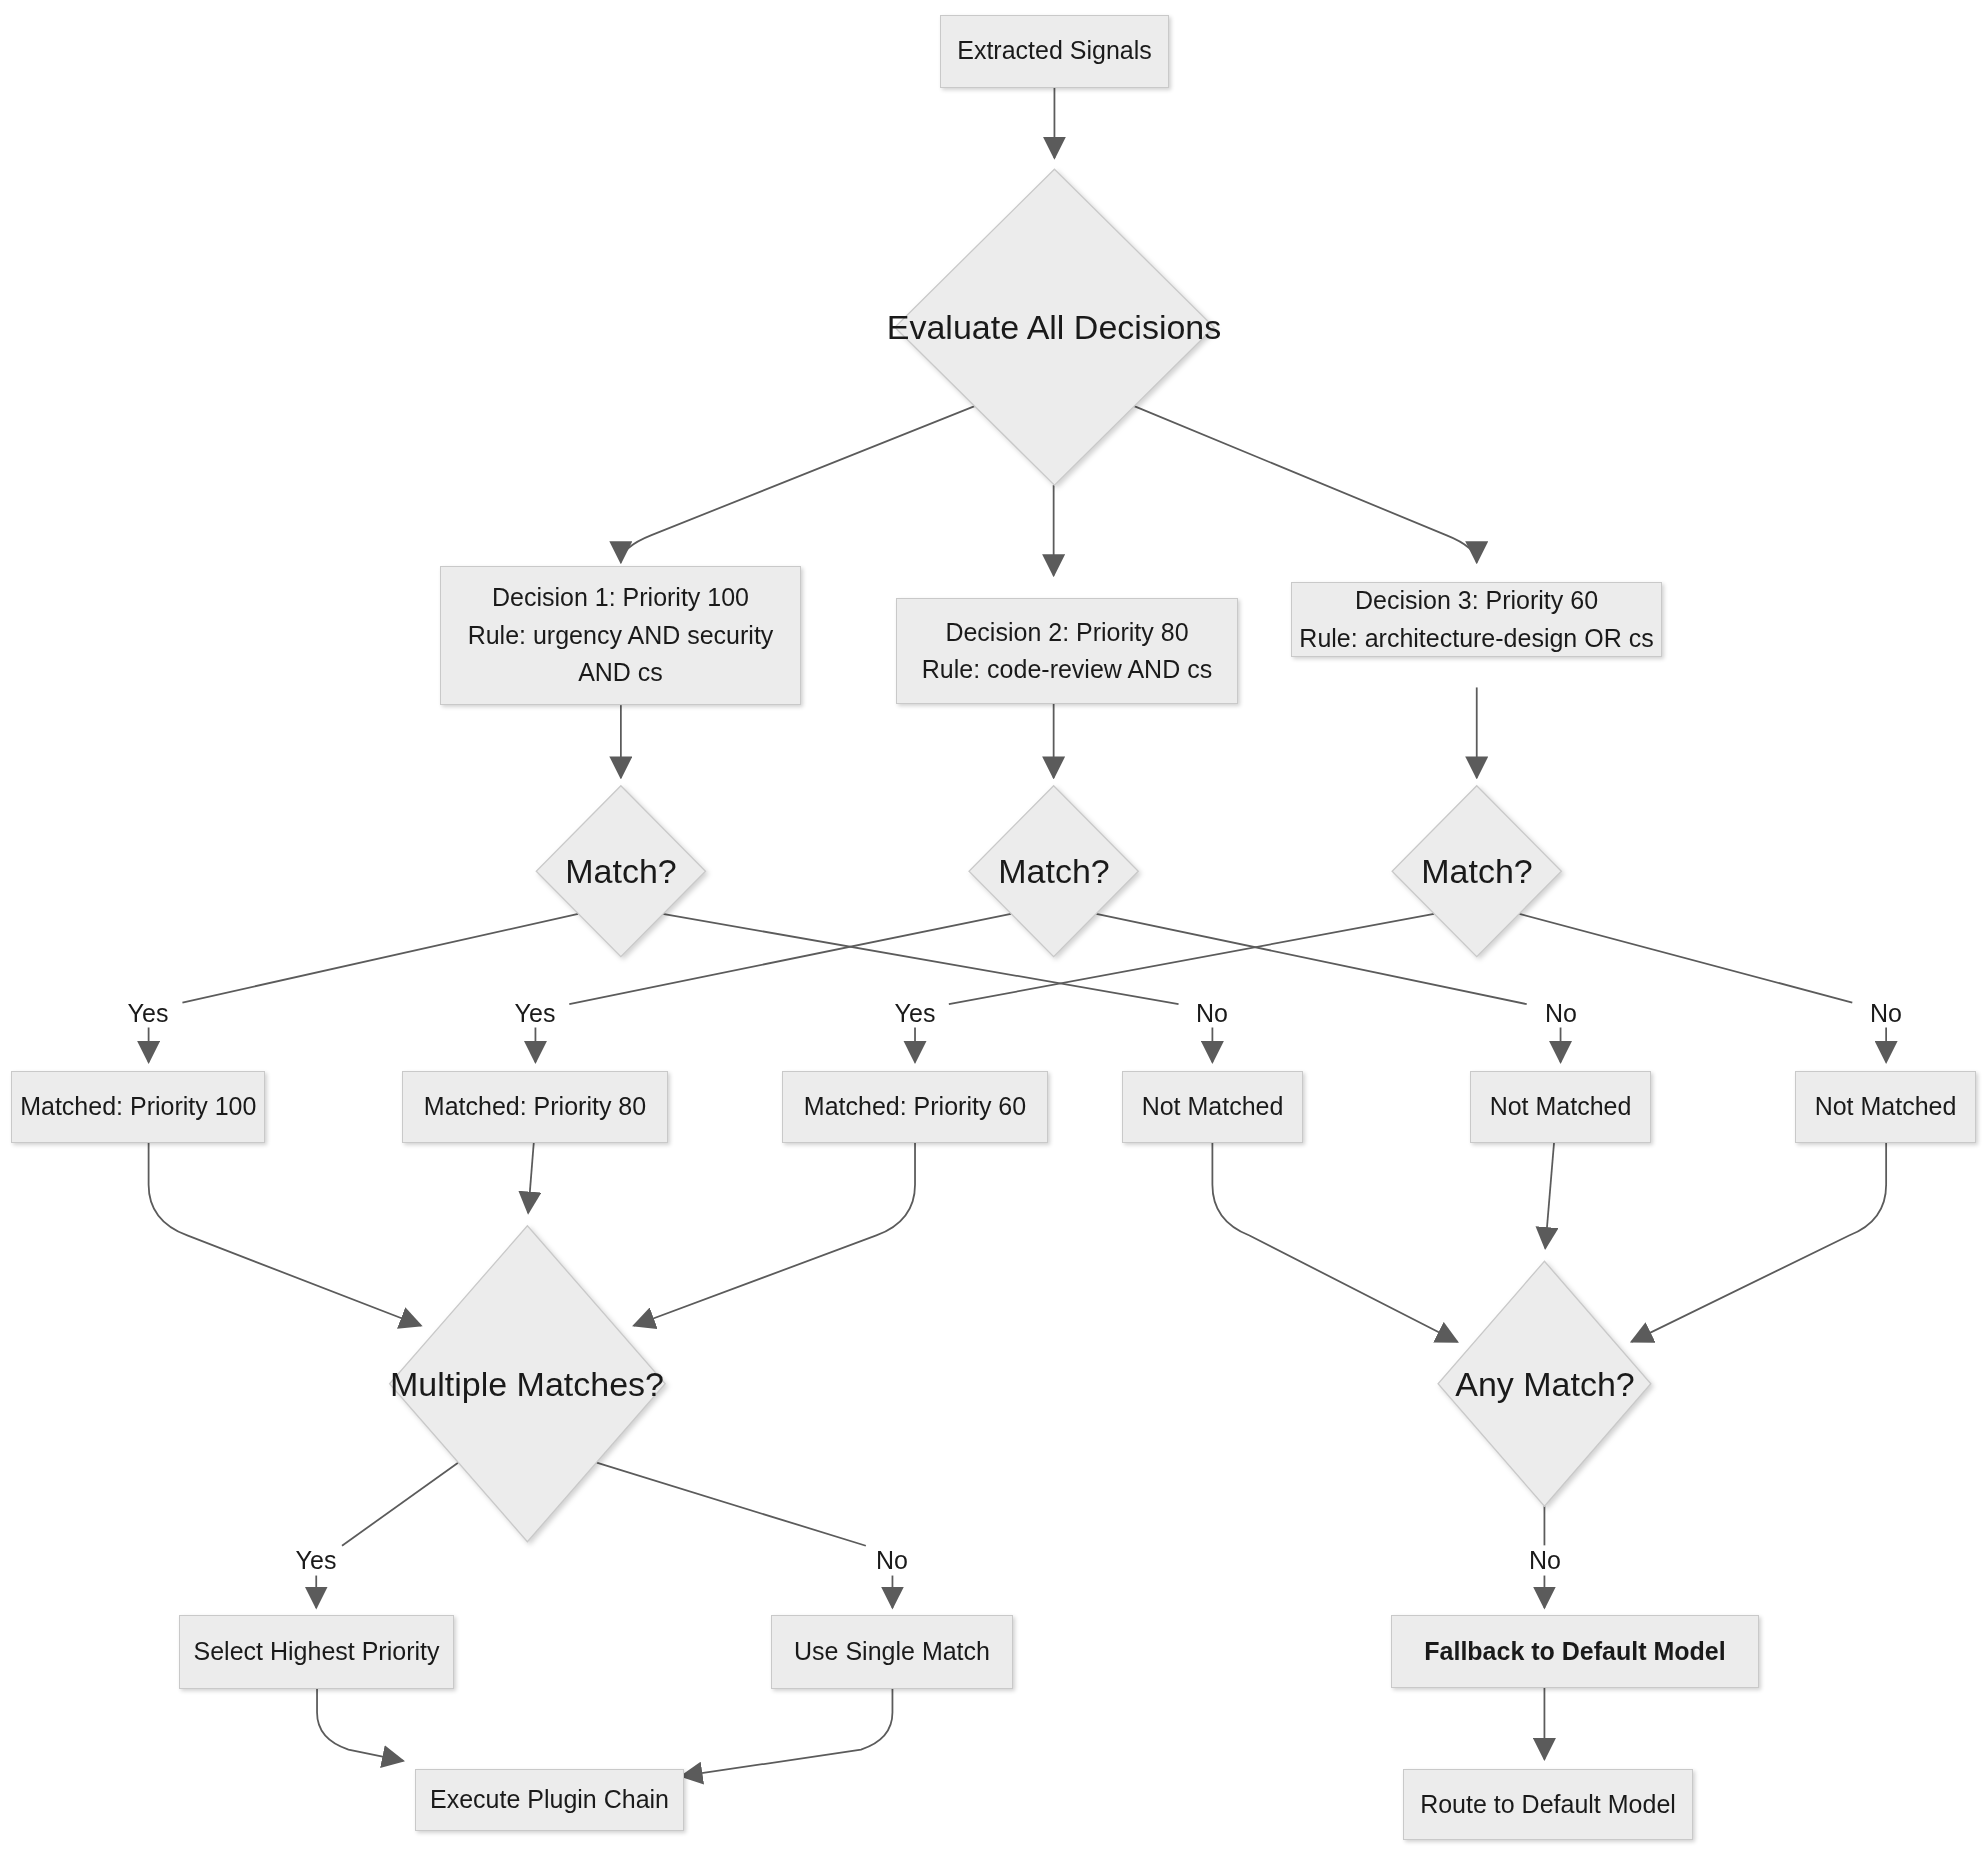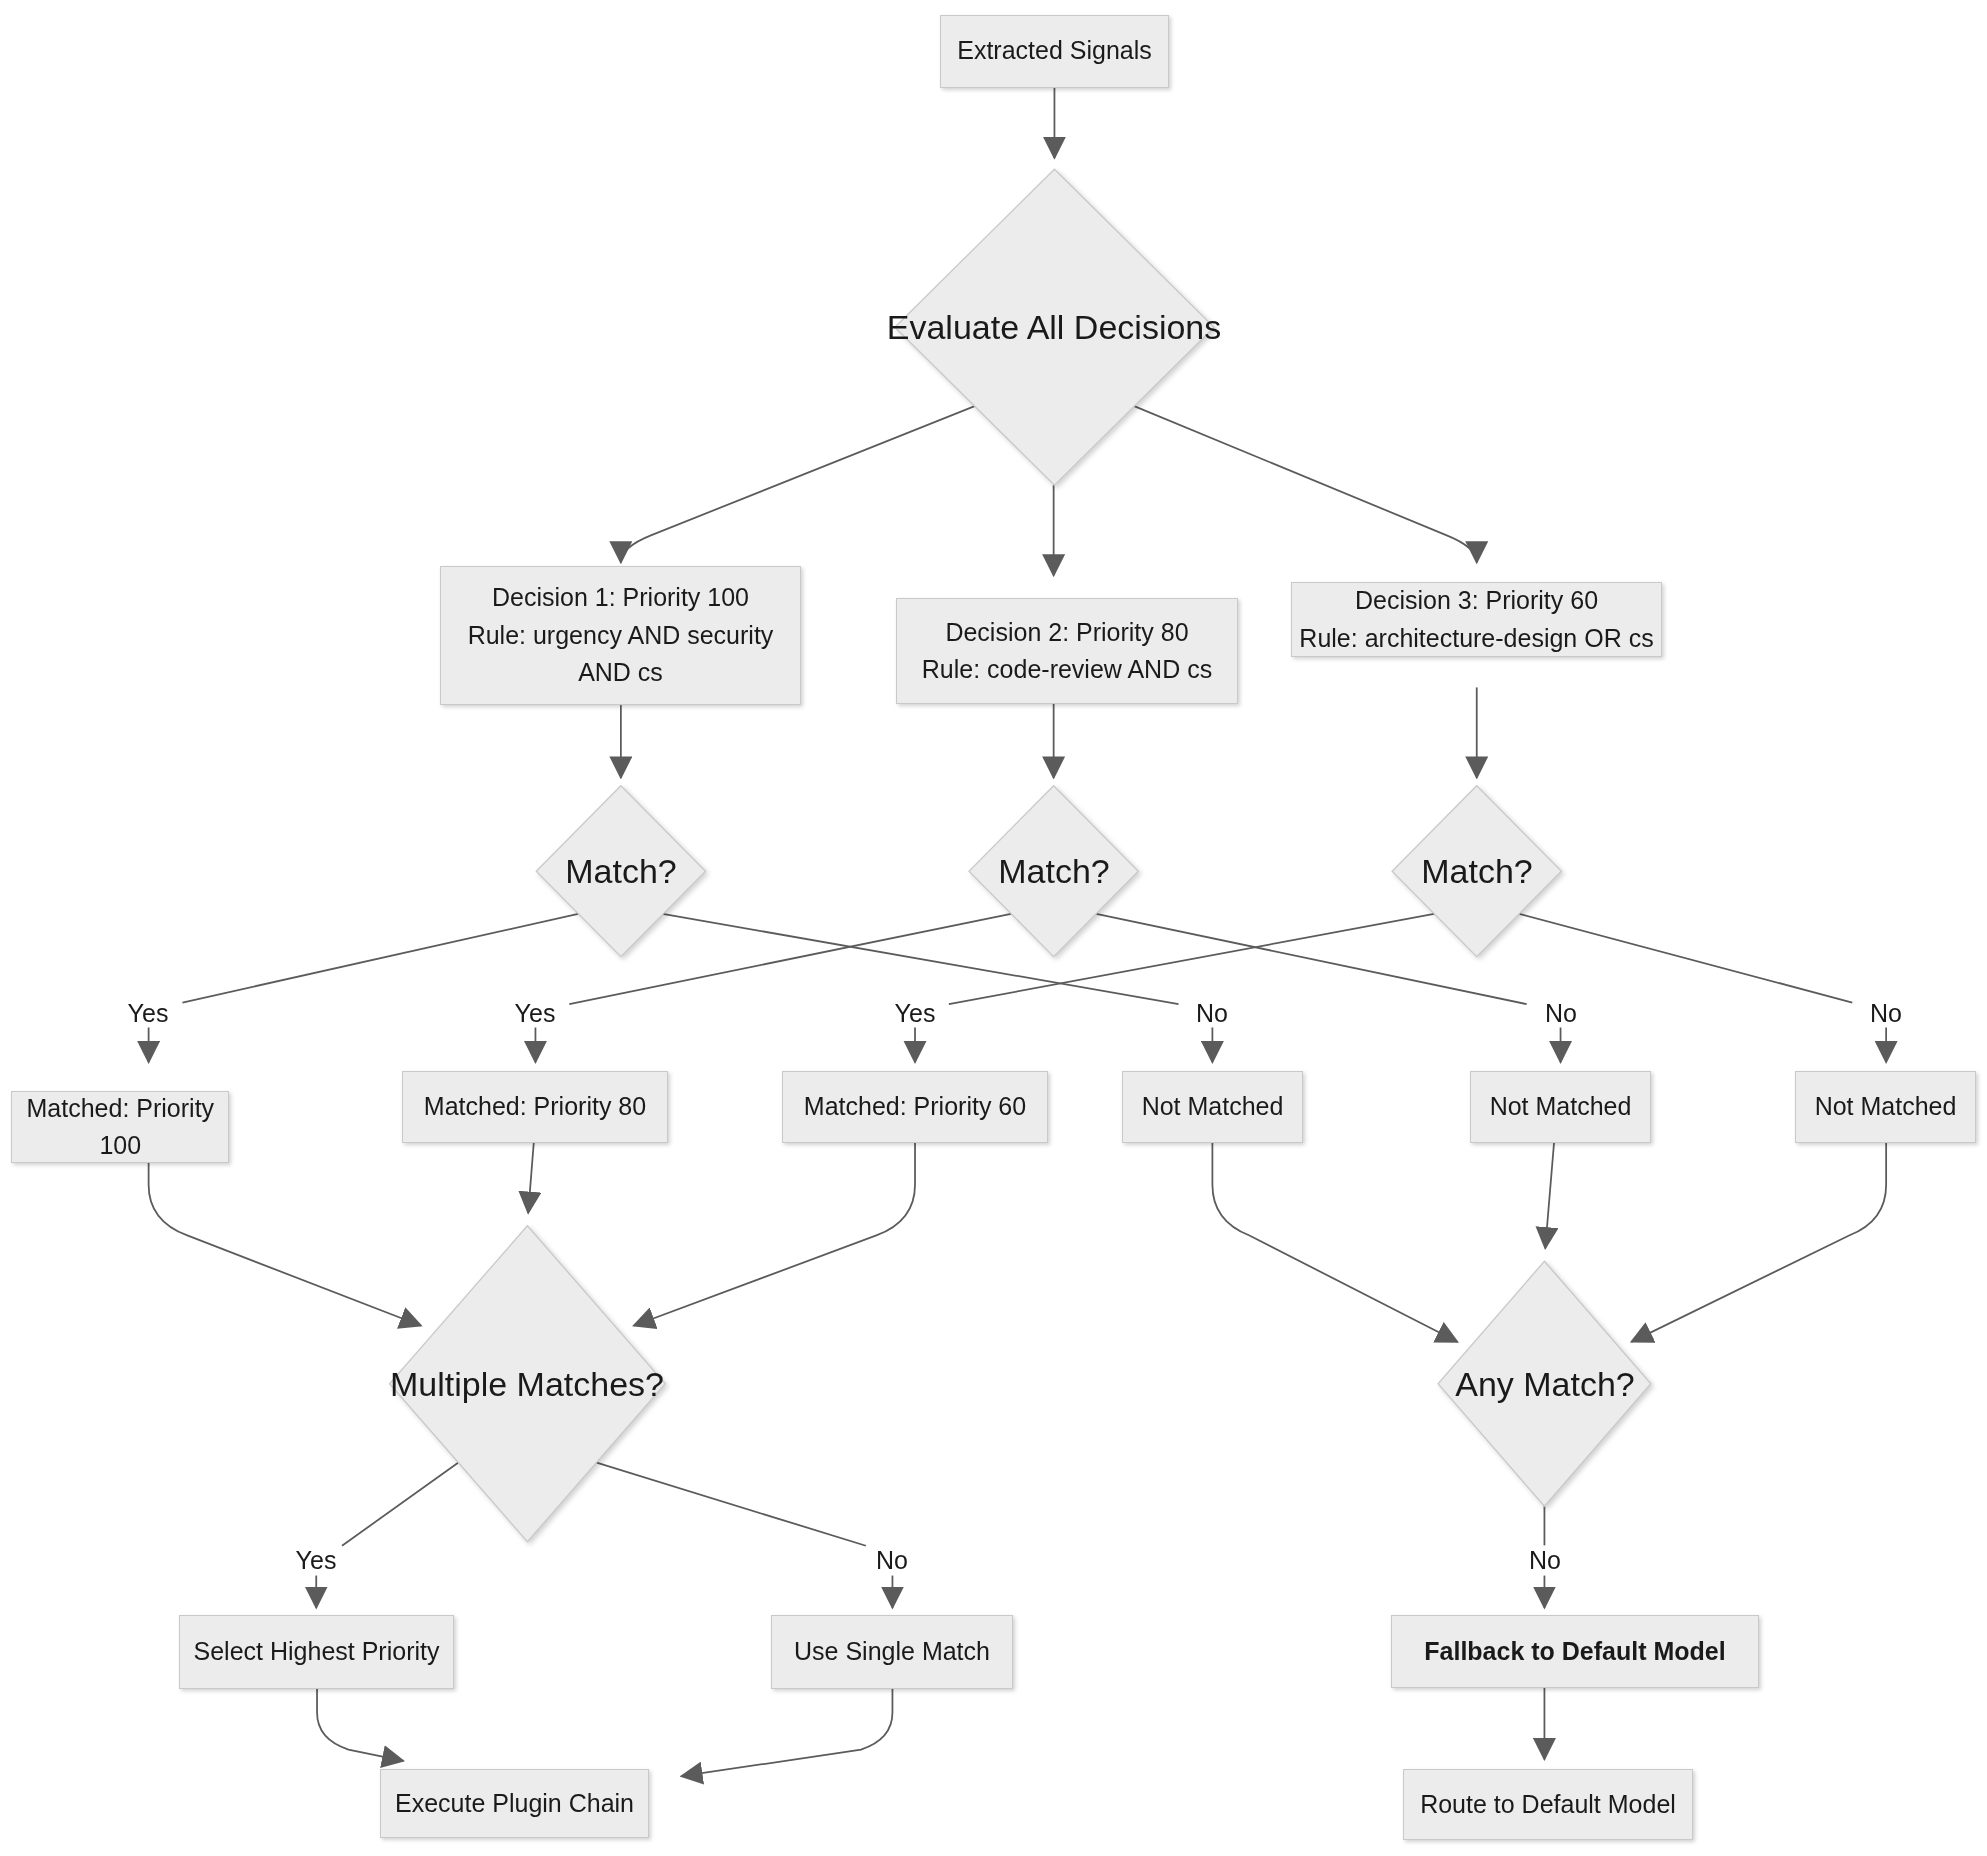--- a/index.html
+++ b/index.html
@@ -90,30 +90,30 @@
   </svg>
 
   <div class="node" style="left:940px;top:14.5px;width:229px;height:73px;">Extracted Signals</div>
   <div class="node" style="left:440px;top:566px;width:361px;height:139px;">Decision 1: Priority 100
 Rule: urgency AND security
 AND cs</div>
   <div class="node" style="left:896px;top:582px;width:342px;height:106px;margin-top:16px;">Decision 2: Priority 80
 Rule: code-review AND cs</div>
   <div class="node" style="left:1291px;top:582px;width:371px;height:75px;">Decision 3: Priority 60
 Rule: architecture-design OR cs</div>
-  <div class="node" style="left:11.3px;top:1071px;width:218px;height:72px;margin-top:20px;">Matched: Priority 100</div>
+  <div class="node" style="left:11.3px;top:1071px;width:254px;height:72px;">Matched: Priority 100</div>
   <div class="node" style="left:402px;top:1071px;width:266px;height:72px;">Matched: Priority 80</div>
   <div class="node" style="left:782px;top:1071px;width:266px;height:72px;">Matched: Priority 60</div>
   <div class="node" style="left:1122px;top:1071px;width:181px;height:72px;">Not Matched</div>
   <div class="node" style="left:1470px;top:1071px;width:181px;height:72px;">Not Matched</div>
   <div class="node" style="left:1795px;top:1071px;width:181px;height:72px;">Not Matched</div>
   <div class="node" style="left:179px;top:1615px;width:275px;height:74px;">Select Highest Priority</div>
   <div class="node" style="left:771px;top:1615px;width:242px;height:74px;">Use Single Match</div>
   <div class="node" style="left:1391px;top:1615px;width:368px;height:73px;font-weight:bold;">Fallback to Default Model</div>
-  <div class="node" style="left:380px;top:1769px;width:269px;height:69px;text-align:right;">Execute Plugin Chain</div>
+  <div class="node" style="left:415px;top:1769px;width:269px;height:62px;text-align:right;">Execute Plugin Chain</div>
   <div class="node" style="left:1403px;top:1769px;width:290px;height:71px;">Route to Default Model</div>
 
   <div class="dlabel" style="left:1054px;top:327px;">Evaluate All Decisions</div>
   <div class="dlabel" style="left:621px;top:871px;">Match?</div>
   <div class="dlabel" style="left:1054px;top:871px;">Match?</div>
   <div class="dlabel" style="left:1477px;top:871px;">Match?</div>
   <div class="dlabel" style="left:527px;top:1384px;">Multiple Matches?</div>
   <div class="dlabel" style="left:1545px;top:1384px;">Any Match?</div>
 
   <div class="elabel" style="left:148px;top:1013px;">Yes</div>

